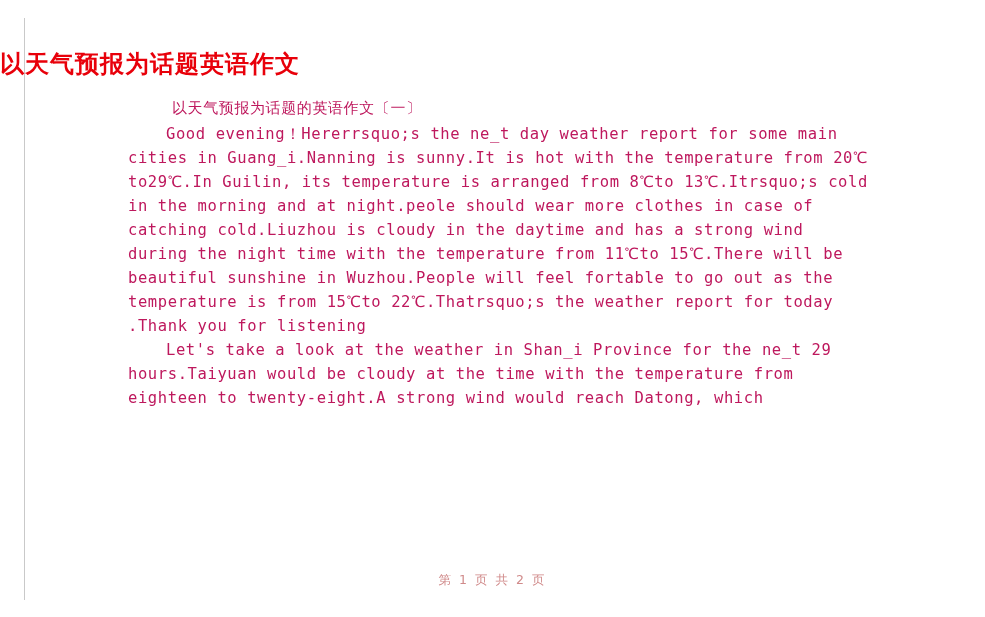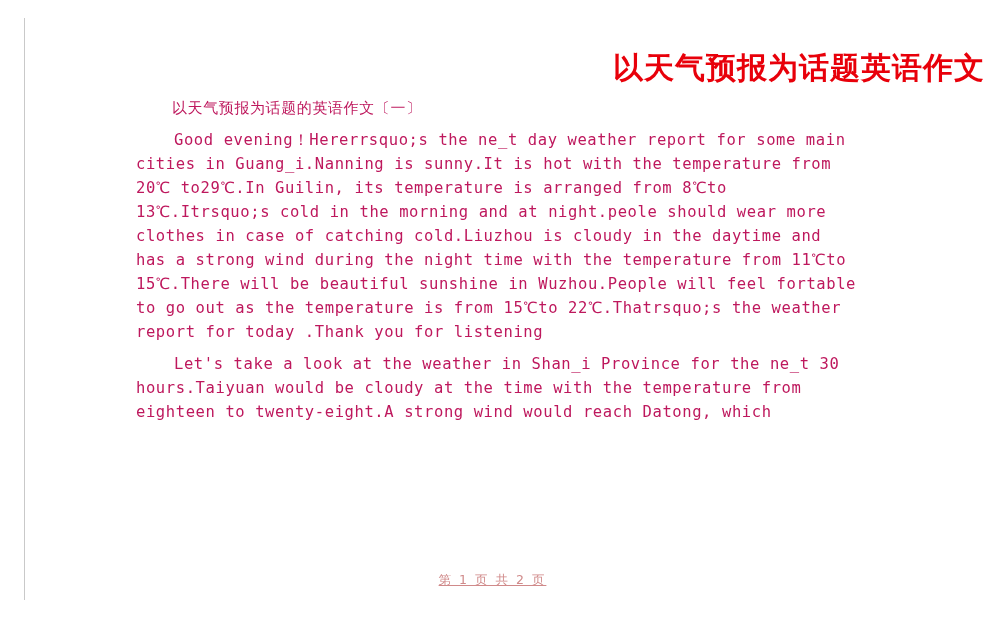--- a/index.html
+++ b/index.html
@@ -26,25 +26,25 @@
     top: 18px;
     width: 1px;
     height: 582px;
     background: #c9c9c9;
   }
   .doc-title {
     position: absolute;
     left: 0;
     right: 0;
     top: 48px;
-    text-align: right;
+    text-align: left;
     color: #e8000a;
     font-family: "DejaVu Sans", sans-serif;
     font-weight: bold;
-    font-size: 30px;
+    font-size: 24px;
     letter-spacing: 1px;
   }
   .body-block {
     position: absolute;
     left: 128px;
     top: 96px;
     width: 740px;
     color: #be185d;
     font-family: "DejaVu Sans Mono", monospace;
     font-size: 15.5px;
@@ -52,51 +52,50 @@
     letter-spacing: 0.6px;
   }
   .sub-head {
     padding-left: 44px;
     white-space: pre;
     margin-bottom: 2px;
     font-size: 15px;
   }
   .para {
     white-space: pre-wrap;
-    margin: 8px;
+    margin: 0;
   }
   .para.indent {
     text-indent: 38px;
   }
   .footer {
     position: absolute;
     left: 0;
     right: 0;
     top: 572px;
     text-align: center;
     color: #d08a8a;
     font-family: "DejaVu Sans", sans-serif;
     font-size: 12.5px;
     letter-spacing: 2px;
-    text-decoration: underline;
   }
 </style>
 </head>
 <body>
 
 <div class="page">
 
   <div class="left-rule"></div>
 
   <div class="doc-title">以天气预报为话题英语作文</div>
 
   <div class="body-block">
 
     <div class="sub-head">以天气预报为话题的英语作文〔一〕</div>
     <p class="para indent">Good evening！Hererrsquo;s the ne_t day weather report for some main cities in Guang_i.Nanning is sunny.It is hot with the temperature from 20℃ to29℃.In Guilin, its temperature is arranged from 8℃to 13℃.Itrsquo;s cold in the morning and at night.peole should wear more clothes in case of catching cold.Liuzhou is cloudy in the daytime and has a strong wind during the night time with the temperature from 11℃to 15℃.There will be beautiful sunshine in Wuzhou.People will feel fortable to go out as the temperature is from 15℃to 22℃.Thatrsquo;s the weather report for today .Thank you for listening</p>
 
-    <p class="para indent">Let's take a look at the weather in Shan_i Province for the ne_t 30 hours.Taiyuan would be cloudy at the time with the temperature from eighteen to twenty-eight.A strong wind would reach Datong, which</p>
+    <p class="para indent">Let's take a look at the weather in Shan_i Province for the ne_t 29 hours.Taiyuan would be cloudy at the time with the temperature from eighteen to twenty-eight.A strong wind would reach Datong, which</p>
 
   </div>
 
   <div class="footer">第 1 页 共 2 页</div>
 
 </div>
 
 </body></html>

